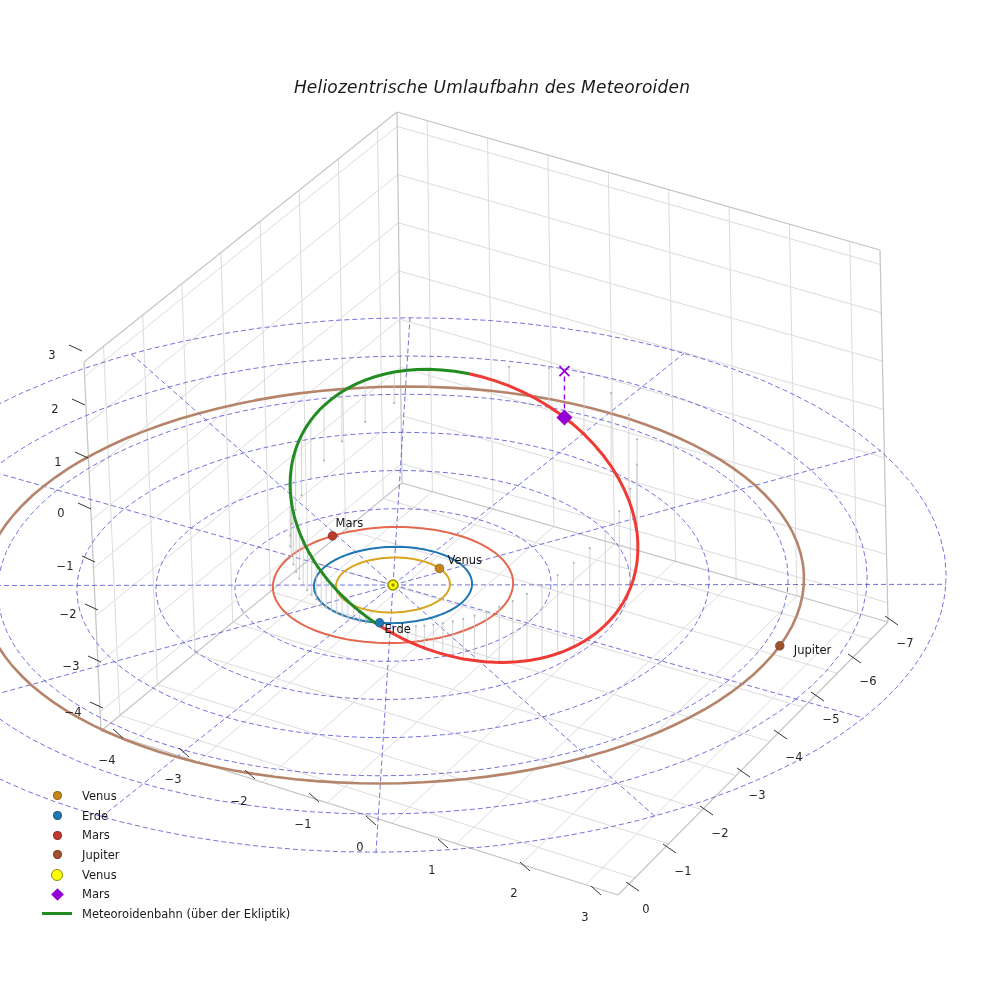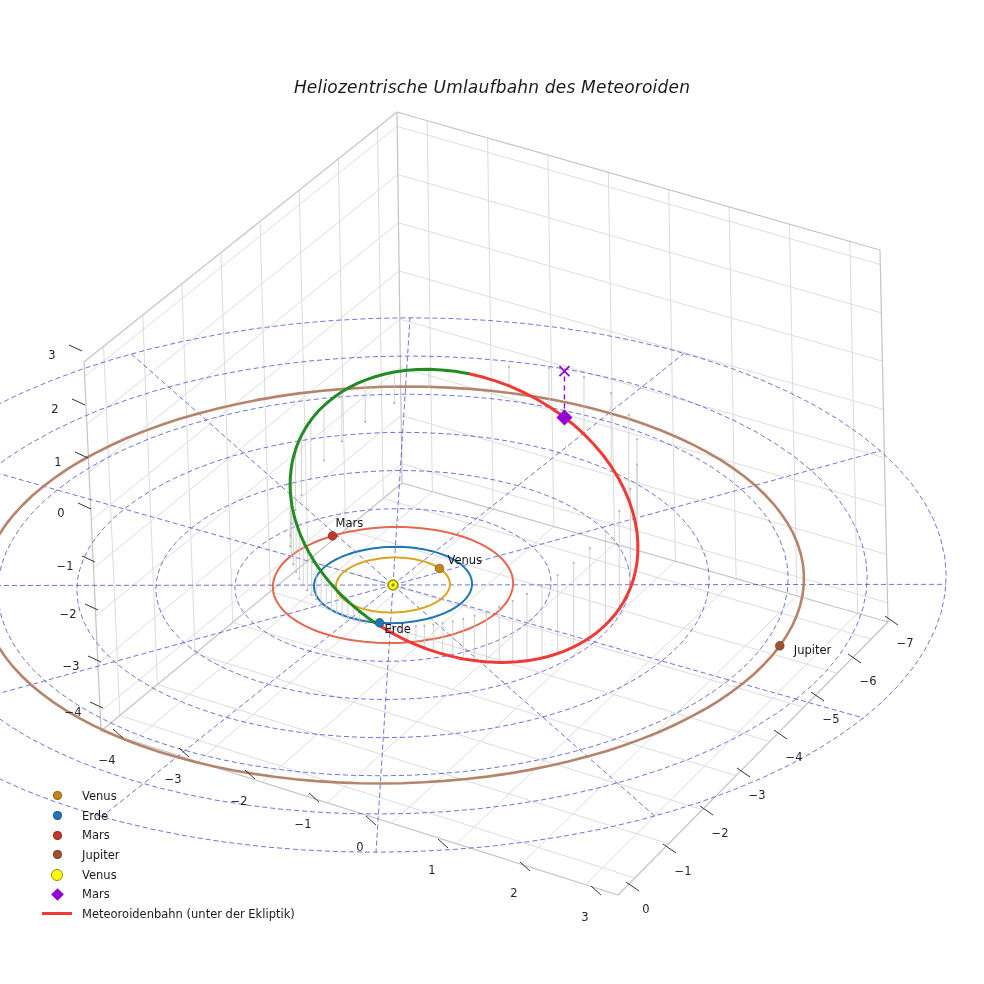--- a/index.html
+++ b/index.html
@@ -332,18 +332,18 @@
       <span class="ltext">Venus</span>
     </div>
     <div class="lrow">
       <span class="lmark">
           <span class="diamond" style="background-color: rgb(148, 0, 211);"></span>
         </span>
       <span class="ltext">Mars</span>
     </div>
     <div class="lrow">
       <span class="lmark">
-          <span class="linesw" style="background-color: rgb(239, 59, 54);"></span>
-        </span>
-      <span class="ltext">Meteoroidenbahn (unter der Ekliptik)</span>
+          <span class="linesw" style="background-color: rgb(34, 139, 34);"></span>
+        </span>
+      <span class="ltext">Meteoroidenbahn (über der Ekliptik)</span>
     </div>
   </div>
 </div>
 
 </body></html>

